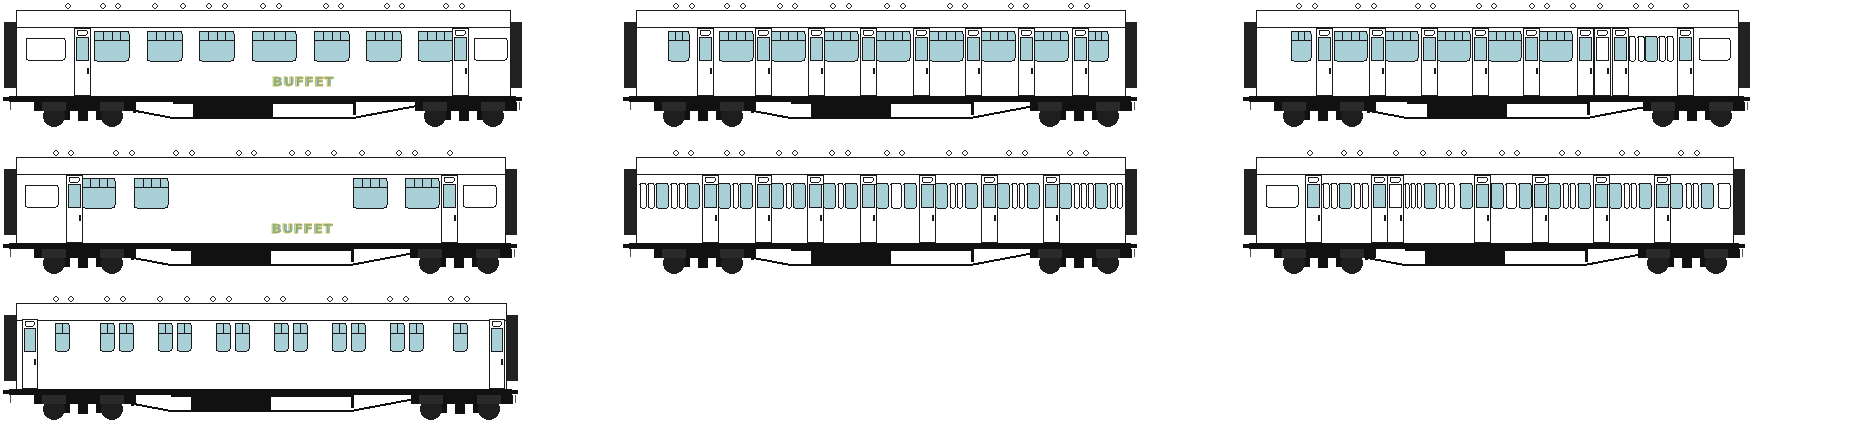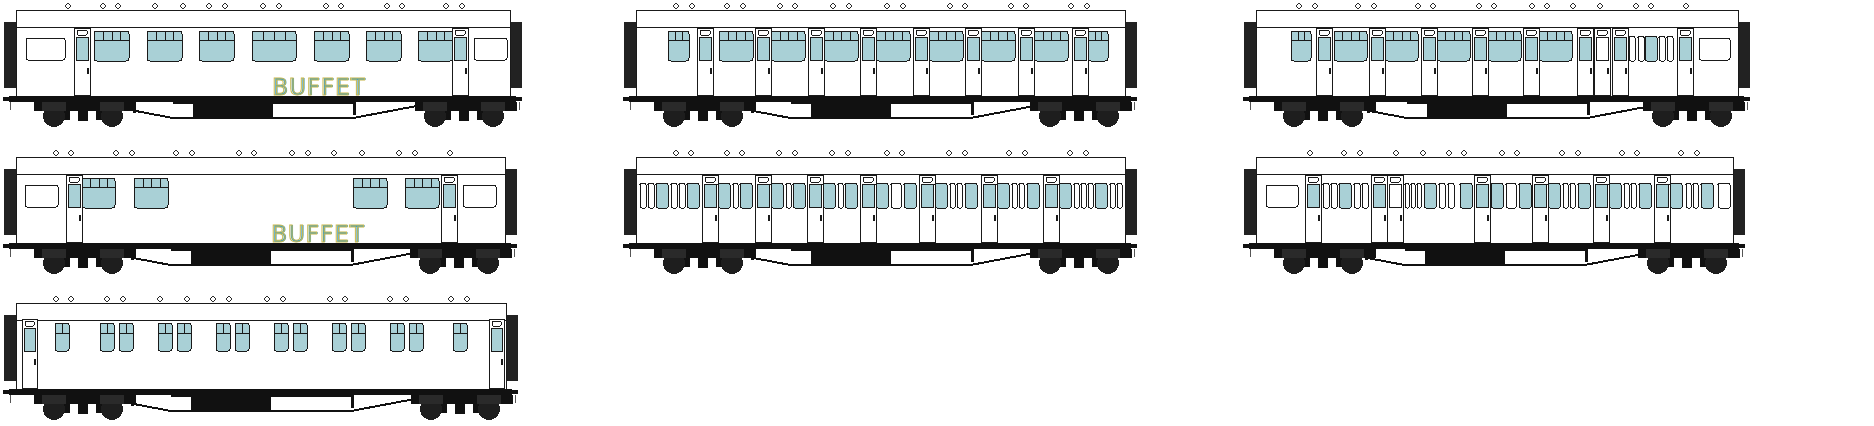--- a/index.html
+++ b/index.html
@@ -1,21 +1,21 @@
 <!DOCTYPE html>
 <html><head>
 <meta charset="utf-8">
 <style>
   html, body { margin: 0; padding: 0; background: #ffffff; }
   body { width: 1874px; height: 426px; position: relative; overflow: hidden;
          font-family: "DejaVu Sans", sans-serif; }
   .coach { position: absolute; width: 620px; height: 140px; }
   .coach svg { display: block; }
-  .label { position: absolute; font-family: "DejaVu Sans", sans-serif; font-weight: normal;
-           font-size: 23px; letter-spacing: 1px; color: transparent;
+  .label { position: absolute; font-family: "DejaVu Sans", sans-serif; font-weight: bold;
+           font-size: 13px; letter-spacing: 1px; color: transparent;
            -webkit-text-stroke: 1px #c8b850; }
 </style>
 </head>
 <body>
 
 <div id="stage">
     <div class="coach" style="left: 0px; top: 0px;">
       <svg width="620" height="140" viewBox="0 0 620 140">
         <g shape-rendering="crispEdges">
           <rect x="4" y="22" width="12" height="66" fill="#222222"></rect>

